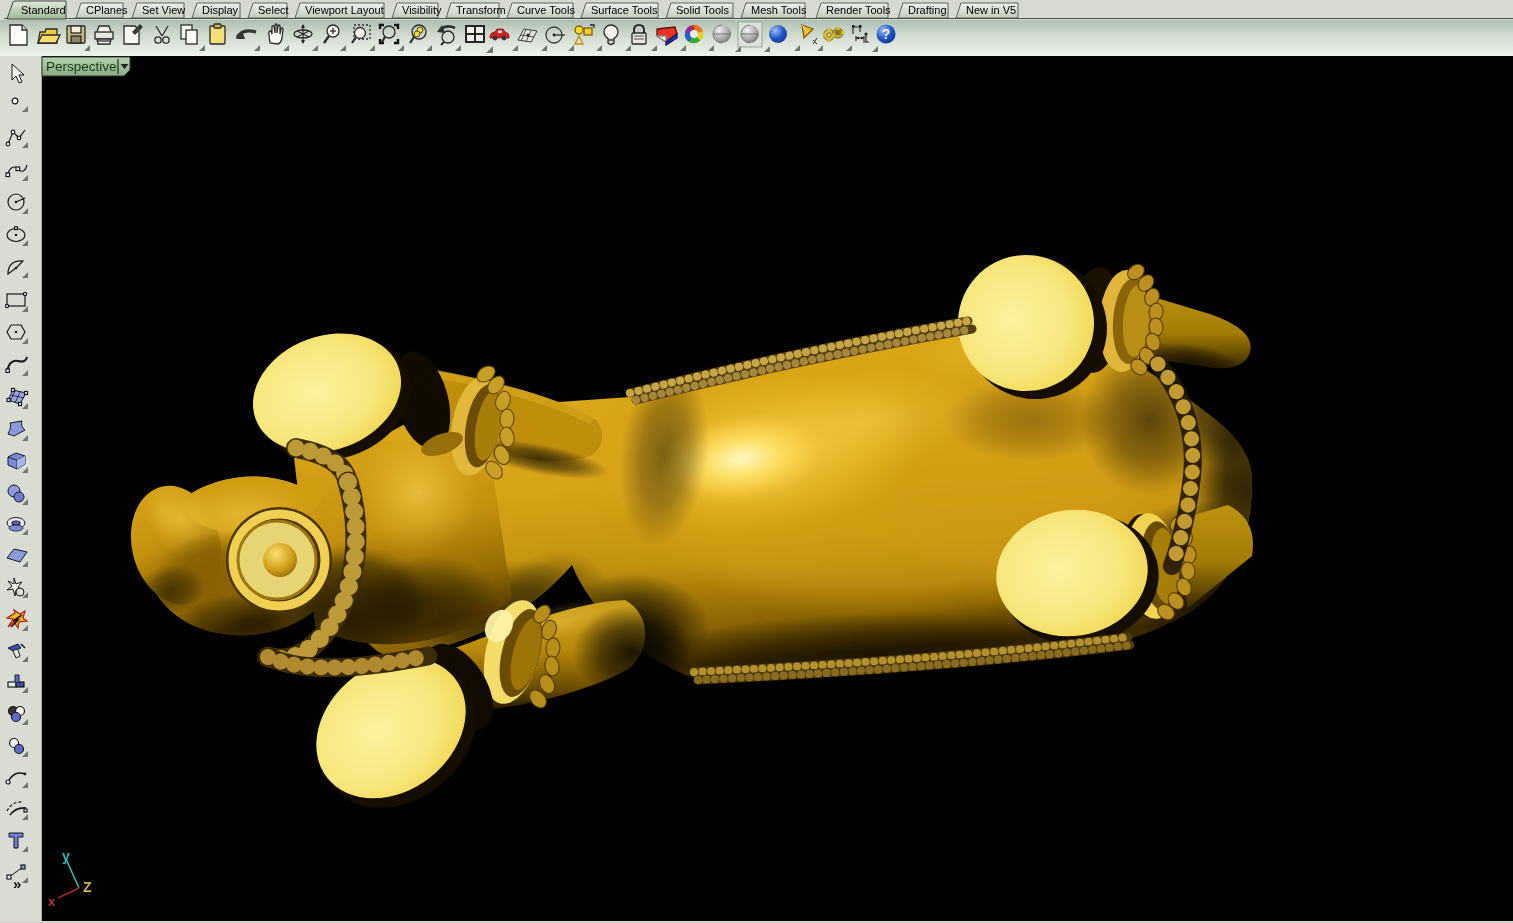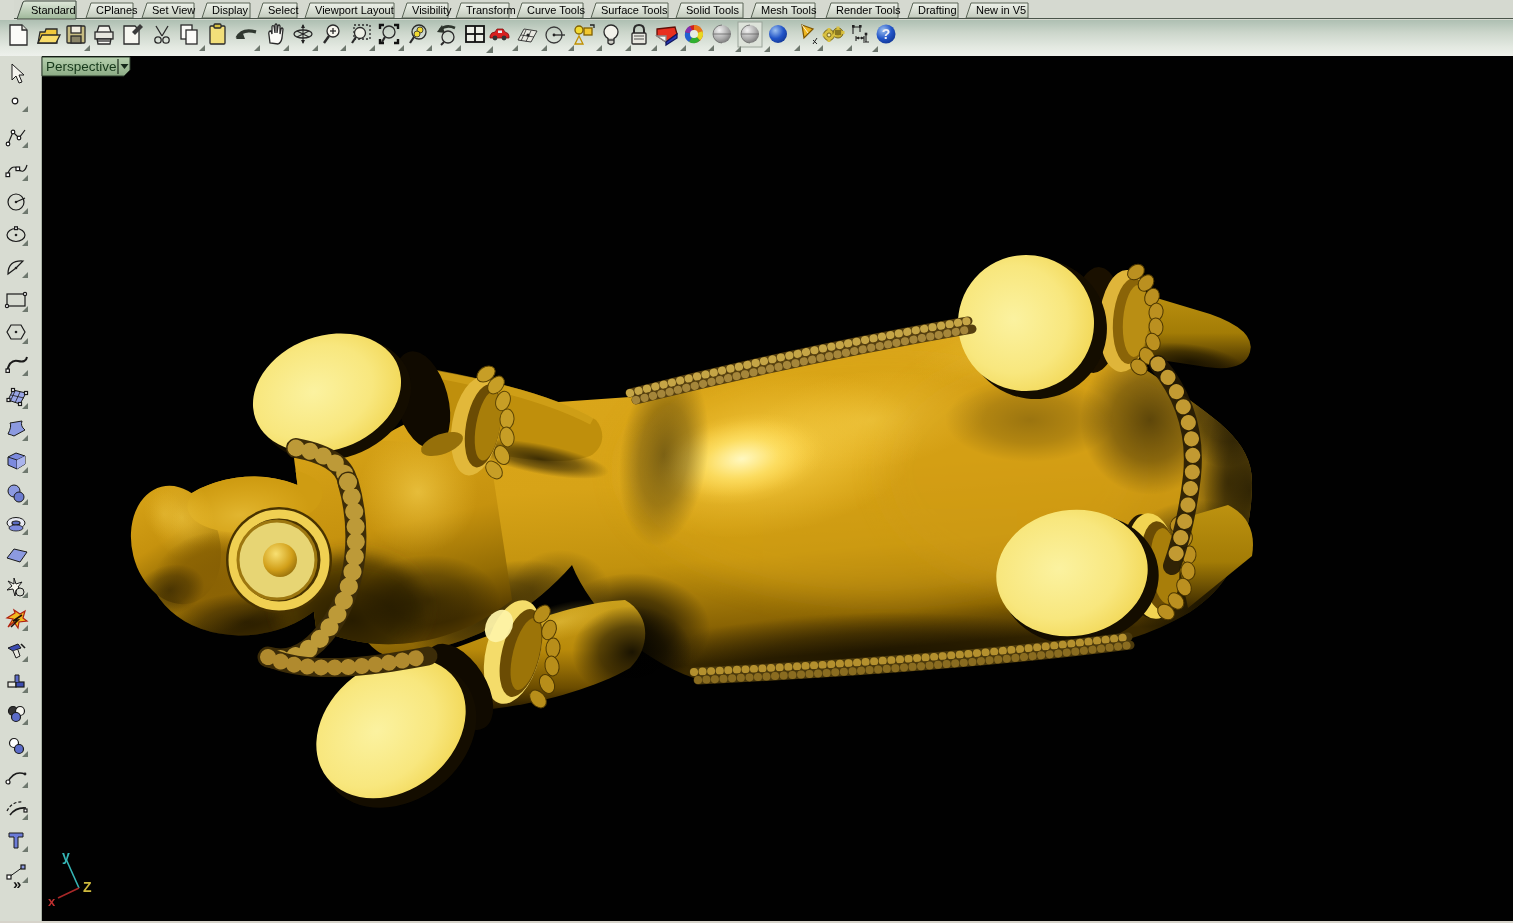--- a/index.html
+++ b/index.html
@@ -1,17 +1,17 @@
 <!DOCTYPE html>
 <html><head>
 <meta charset="utf-8">
 <style>
   html,body{margin:0;padding:0;}
   body{width:1513px;height:923px;overflow:hidden;background:#d7dbd2;font-family:"Liberation Sans",sans-serif;position:relative;}
-  #tabbar{position:absolute;left:14px;top:0;width:1220px;height:20px;}
+  #tabbar{position:absolute;left:4px;top:0;width:1220px;height:20px;}
   #toolbar{position:absolute;left:0;top:20px;width:1513px;height:36px;}
   #sidebar{position:absolute;left:0;top:56px;width:42px;height:865px;}
   #vp{position:absolute;left:0;top:0;width:1513px;height:923px;pointer-events:none;}
   #bottomstrip{position:absolute;left:0;top:921px;width:1513px;height:2px;background:#d6d3ca;}
 </style>
 </head>
 <body>
 <div id="tabbar">
 <svg width="1513" height="20">
 <defs>

